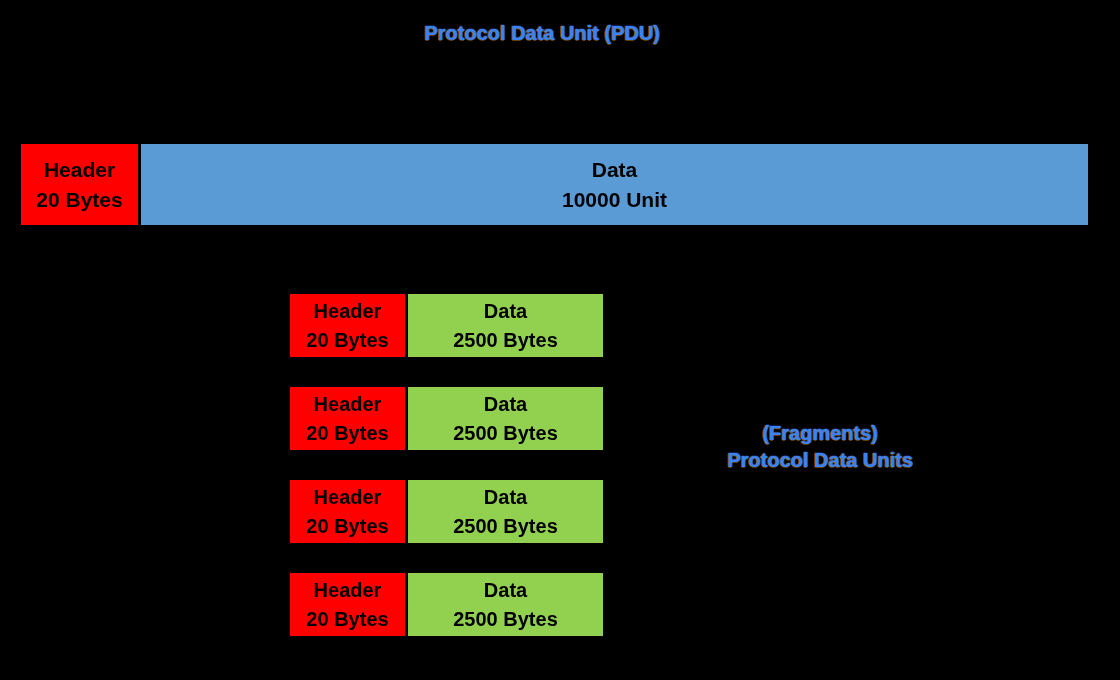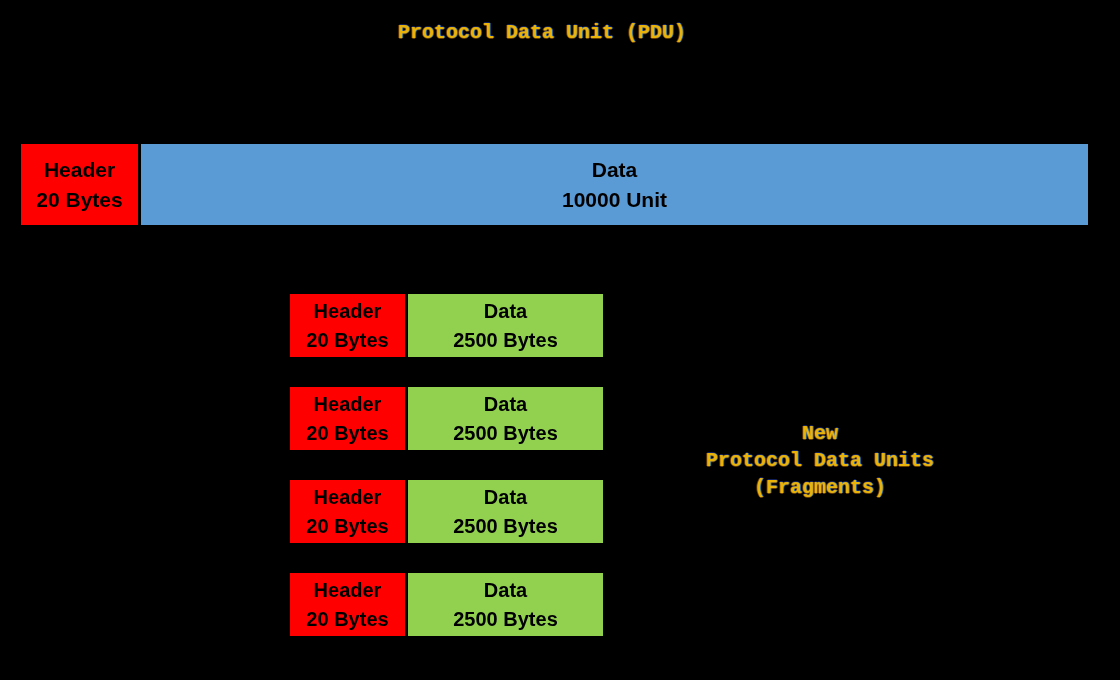--- a/index.html
+++ b/index.html
@@ -16,27 +16,26 @@
     font-weight: 700;
   }
   .stage {
     position: absolute;
     left: 0; top: 0;
     width: 1120px; height: 680px;
     background: #000000;
   }
   
   .ghost {
-    color: #eab308;
+    color: #3b82f6;
     text-shadow:
       1px 0 0 rgba(60, 160, 255, 0.60),
       -1px 0 0 rgba(255, 140, 0, 0.45),
       0 1px 0 rgba(255, 150, 0, 0.40),
       0 -1px 0 rgba(40, 70, 200, 0.45);
-    font-family: Liberation Mono, monospace;
   }
   .title {
     position: absolute;
     left: 242px;
     top: 21px;
     width: 600px;
     text-align: center;
     font-size: 20px;
     line-height: 24px;
   }
@@ -151,18 +150,17 @@
       <div>Header</div>
       <div>20 Bytes</div>
     </div>
     <div class="box green frag-data">
       <div>Data</div>
       <div>2500 Bytes</div>
     </div>
   </div>
 
   <div class="annotation ghost">
-    <div>New</div>
+    <div>(Fragments)</div>
     <div>Protocol Data Units</div>
-    <div>(Fragments)</div>
   </div>
 
 </div>
 
 </body></html>

